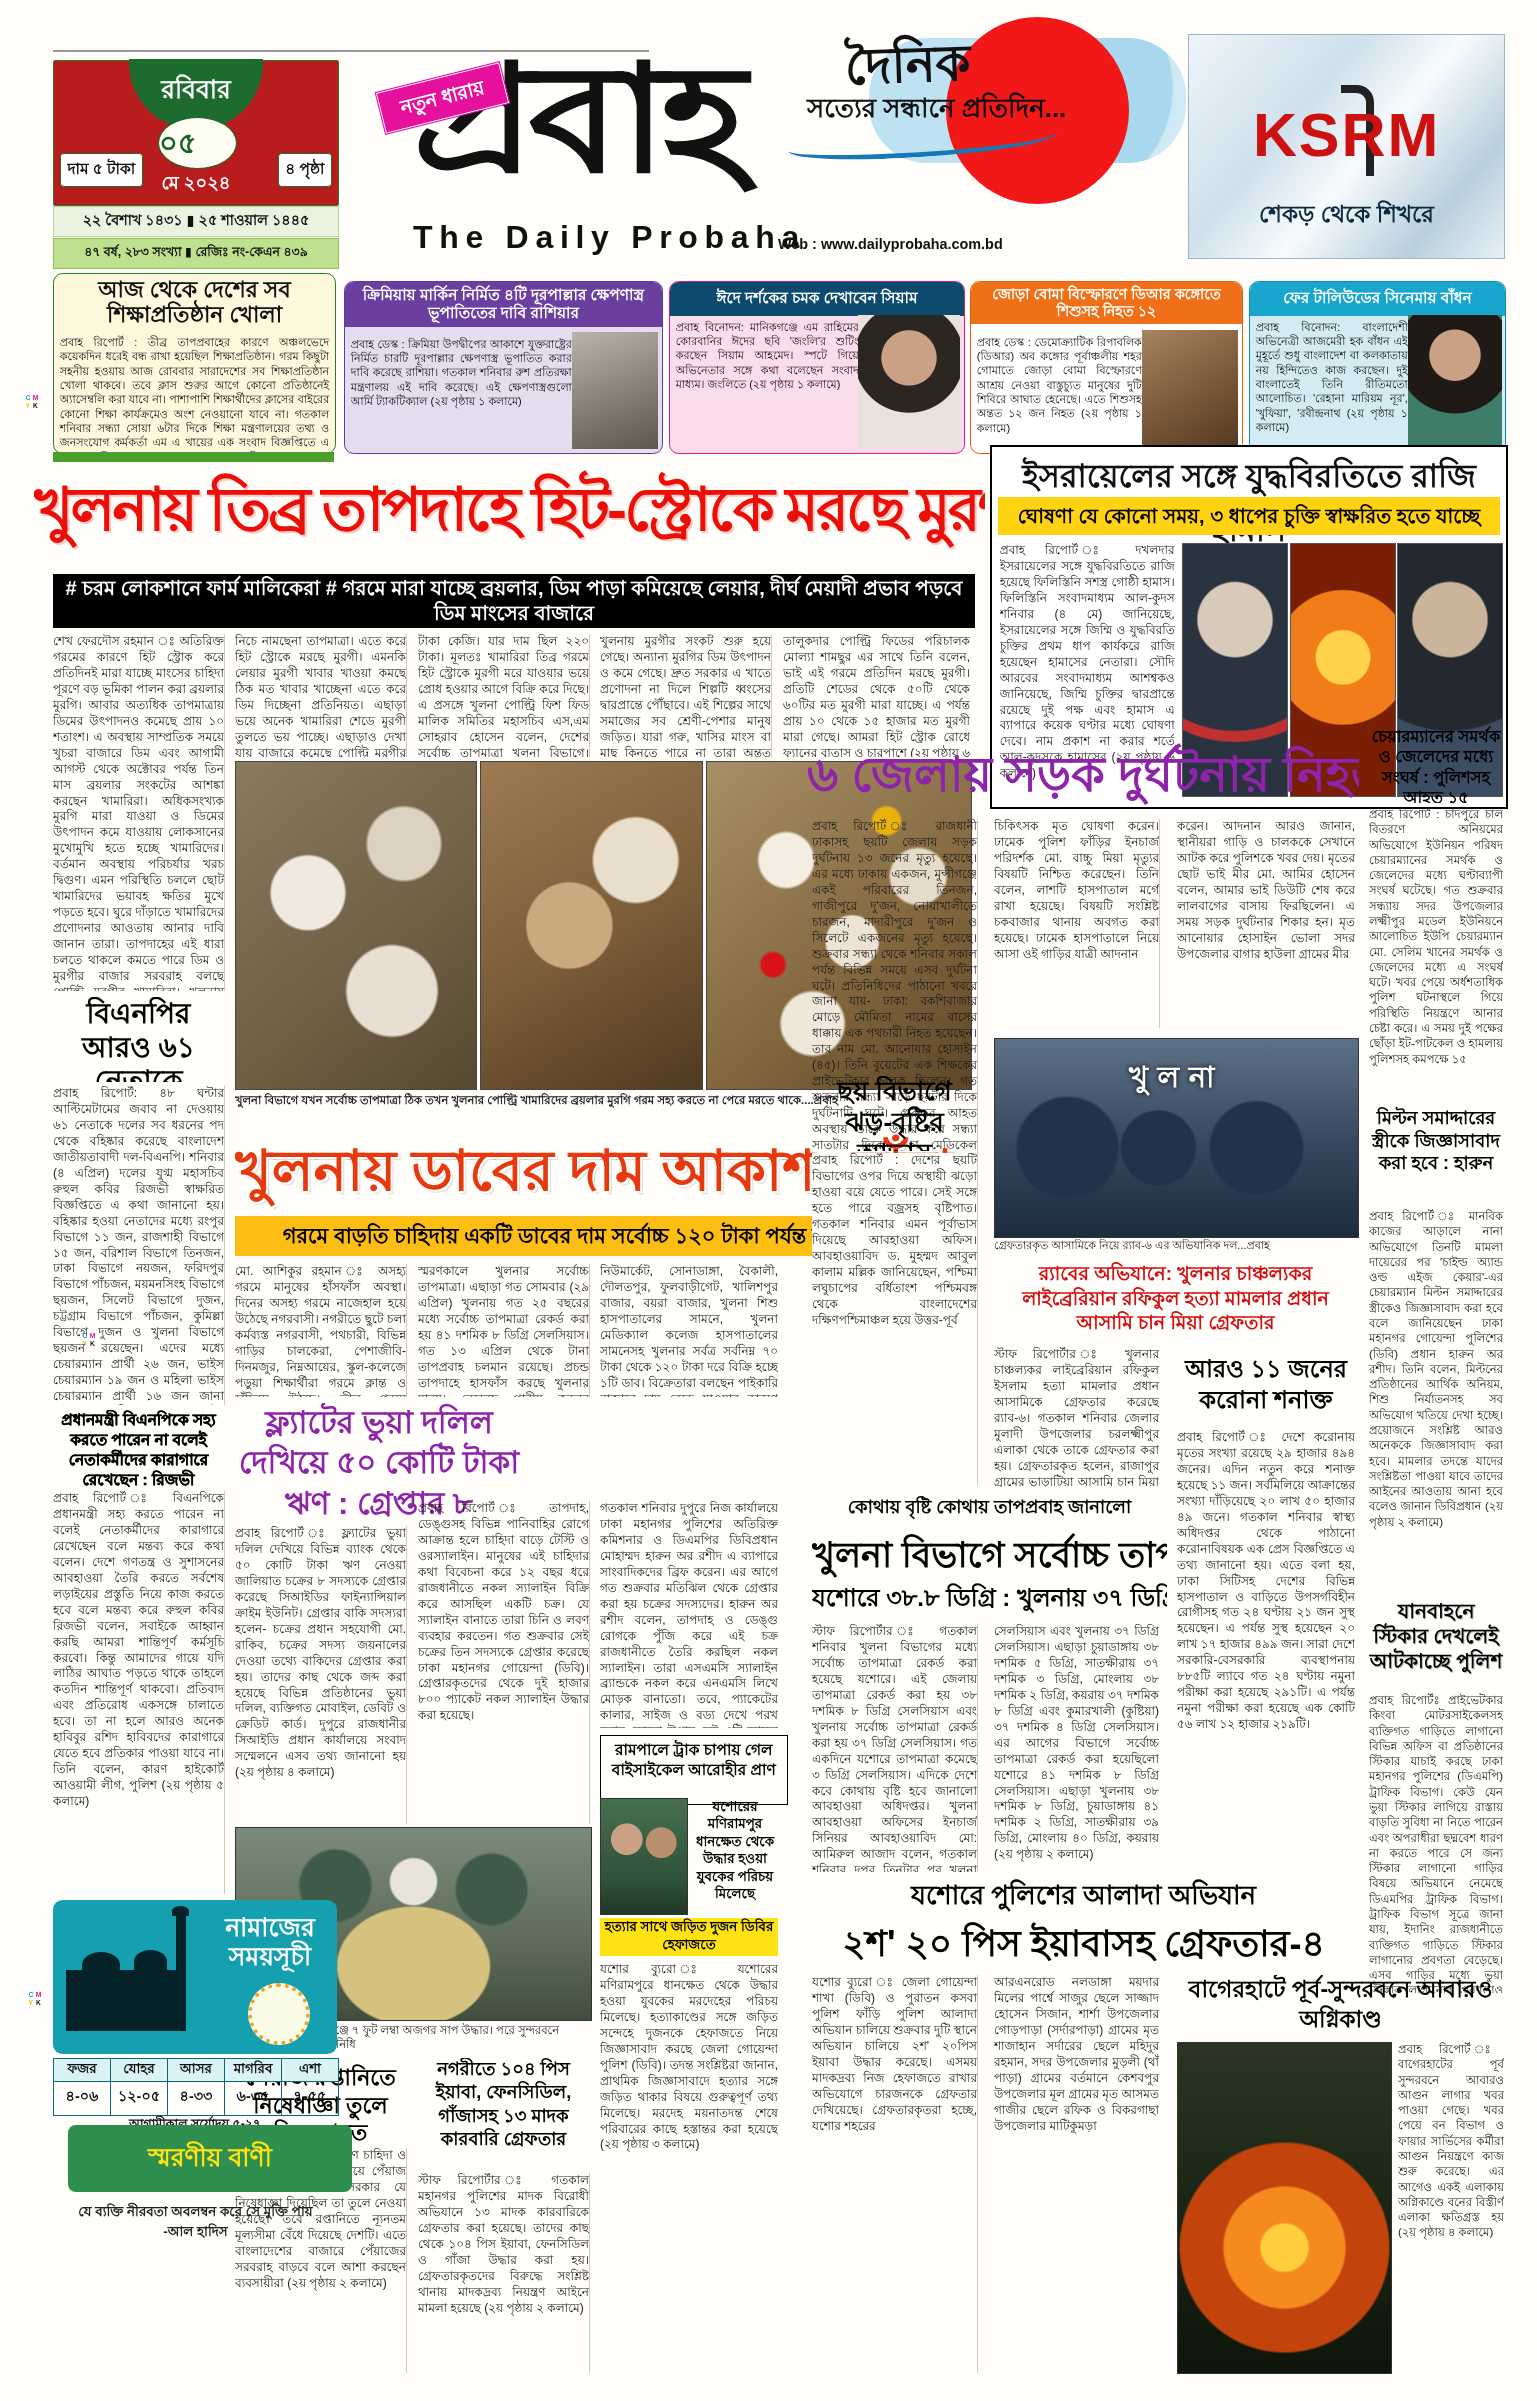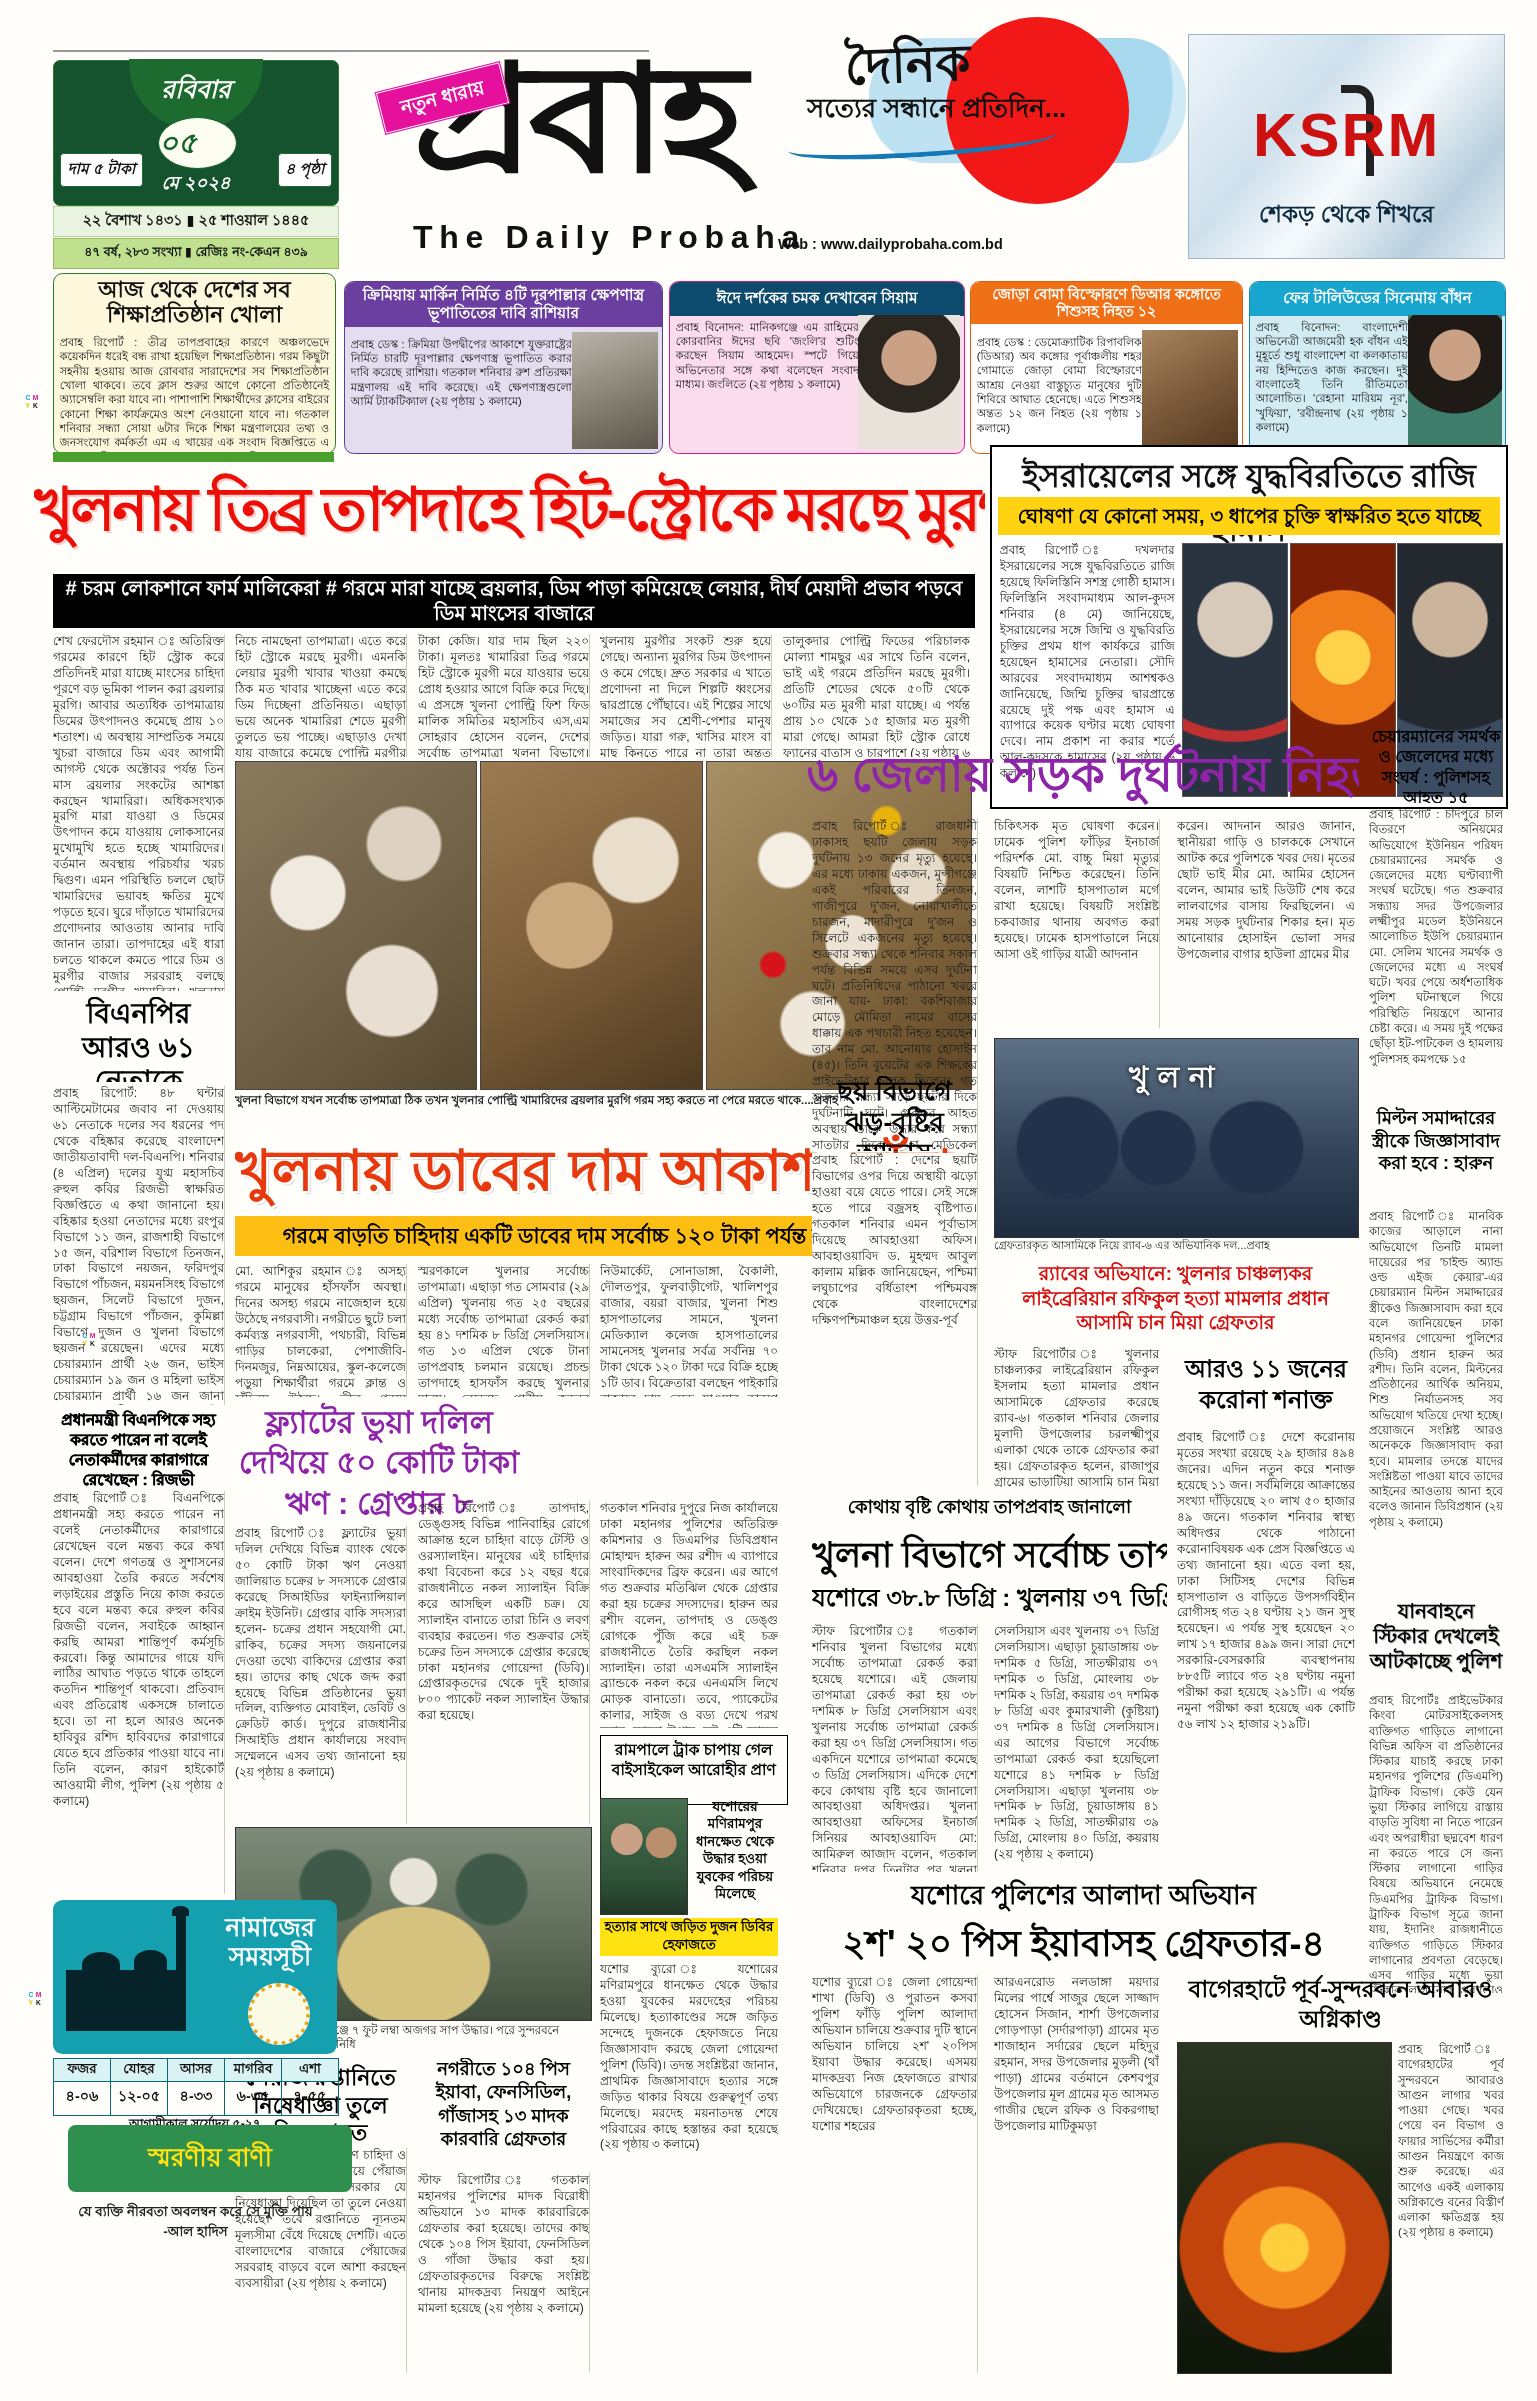--- a/index.html
+++ b/index.html
@@ -7,21 +7,21 @@
         font-family:"Liberation Sans","DejaVu Sans",sans-serif;color:#111;overflow:hidden;}
   .abs{position:absolute;}
   .j{text-align:justify;font-size:12px;line-height:1.33;overflow:hidden;color:#1a1a1a;}
   .hd{font-weight:900;color:#000;}
   .clip{overflow:hidden;}
   .ph{background:linear-gradient(135deg,#9aa5ad,#6b7680 60%,#4a545c);}
   .cap{font-size:11.5px;font-weight:bold;color:#222;line-height:1.25;overflow:hidden;}
   .ybar{background:#ffd212;color:#000;font-weight:900;text-align:center;overflow:hidden;}
   .colrule{border-right:1px solid #cfcabb;}
   
-  #datebox{left:53px;top:60px;width:284px;height:144px;background:#14532d;border:1.9px solid #2c7a2e;border-radius:7px;font-style:italic;}
+  #datebox{left:53px;top:60px;width:284px;height:144px;background:#b91c1c;border:1.9px solid #2c7a2e;border-radius:2px;}
   #datebox .dome{position:absolute;left:75px;top:-1.9px;width:134px;height:71px;background:#1d6b2f;border-radius:0 0 115px 115px;color:#fff;font-weight:900;font-size:25px;text-align:center;line-height:61px;}
   #datebox .num{position:absolute;left:104px;top:56px;width:77px;height:50px;background:#fdfdf2;border-radius:50%;color:#17642b;font-weight:900;font-size:29px;text-align:left;line-height:50px;border:1.9px solid #17642b;}
   #datebox .my{position:absolute;left:0;right:0;top:108px;text-align:center;color:#fff;font-weight:900;font-size:18px;}
   .pill{position:absolute;top:92px;background:#fff;border:1.9px solid #1d6b2f;border-radius:3.8px;font-weight:900;font-size:15.4px;padding:2.9px 6.7px;color:#111;}
   #calline{left:53px;top:206px;width:284px;height:29px;background:#eaf3df;border:1px solid #b9d79c;font-weight:900;font-size:14.4px;text-align:center;line-height:27px;}
   #issueline{left:53px;top:238px;width:284px;height:29px;background:#bfe08e;border:1px solid #93c25d;font-weight:bold;font-size:12.5px;text-align:center;line-height:27px;}
   #cloud{left:869px;top:38px;width:317px;height:125px;background:radial-gradient(circle at 30% 60%,#bfe2f2 0 60%,transparent 61%),radial-gradient(circle at 60% 40%,#a8d8ee 0 55%,transparent 56%),radial-gradient(circle at 85% 65%,#cfe9f5 0 50%,transparent 51%);border-radius:58px;}
   #sun{left:946px;top:17.3px;width:183px;height:187px;background:#f21818;border-radius:50%;}
   #dainik{left:845px;top:27px;font-size:50px;font-weight:900;transform:rotate(-2deg);}
   #probaha{left:413px;top:38px;width:730px;font-size:163px;font-weight:900;line-height:1;letter-spacing:-5.8px;transform:scaleY(.92);}

